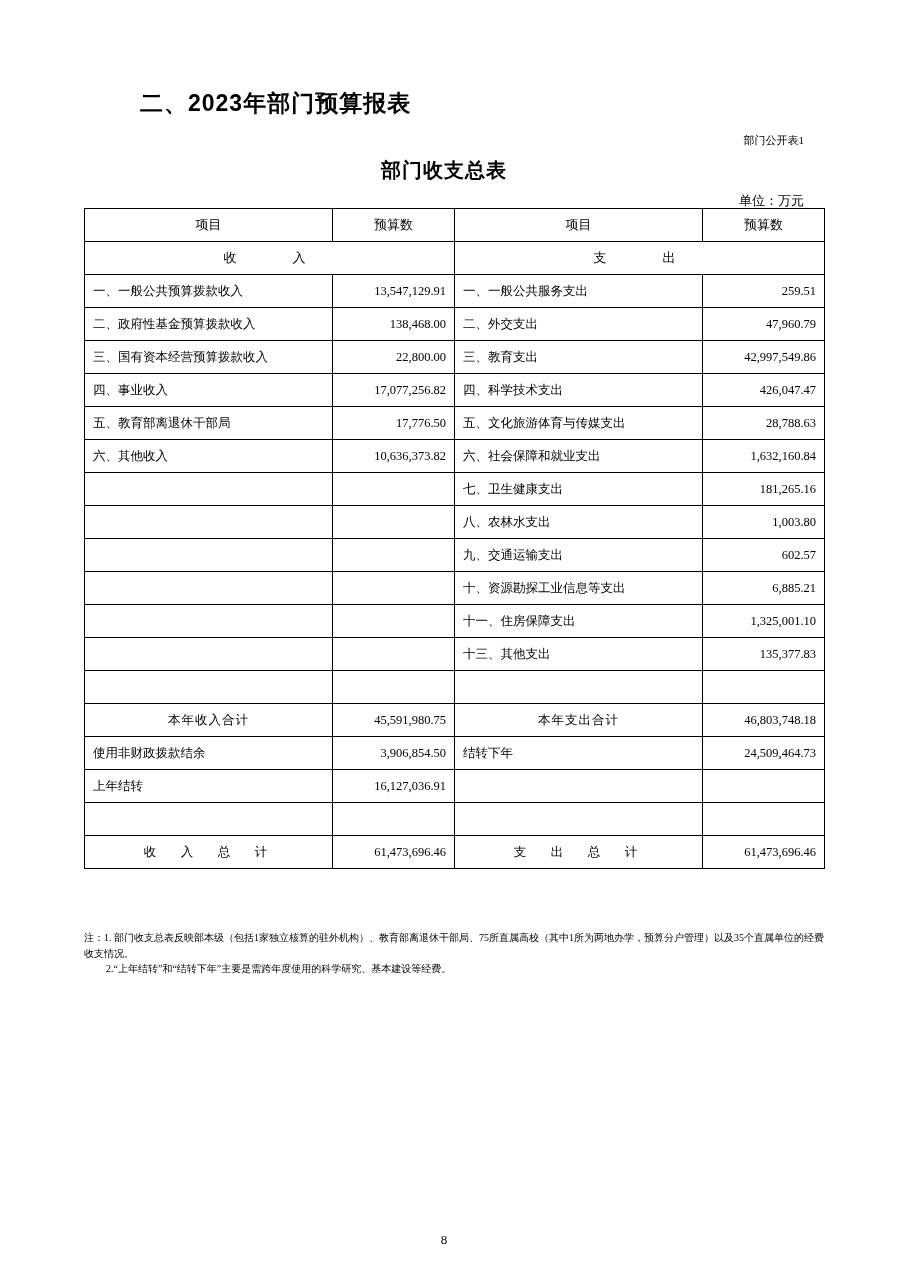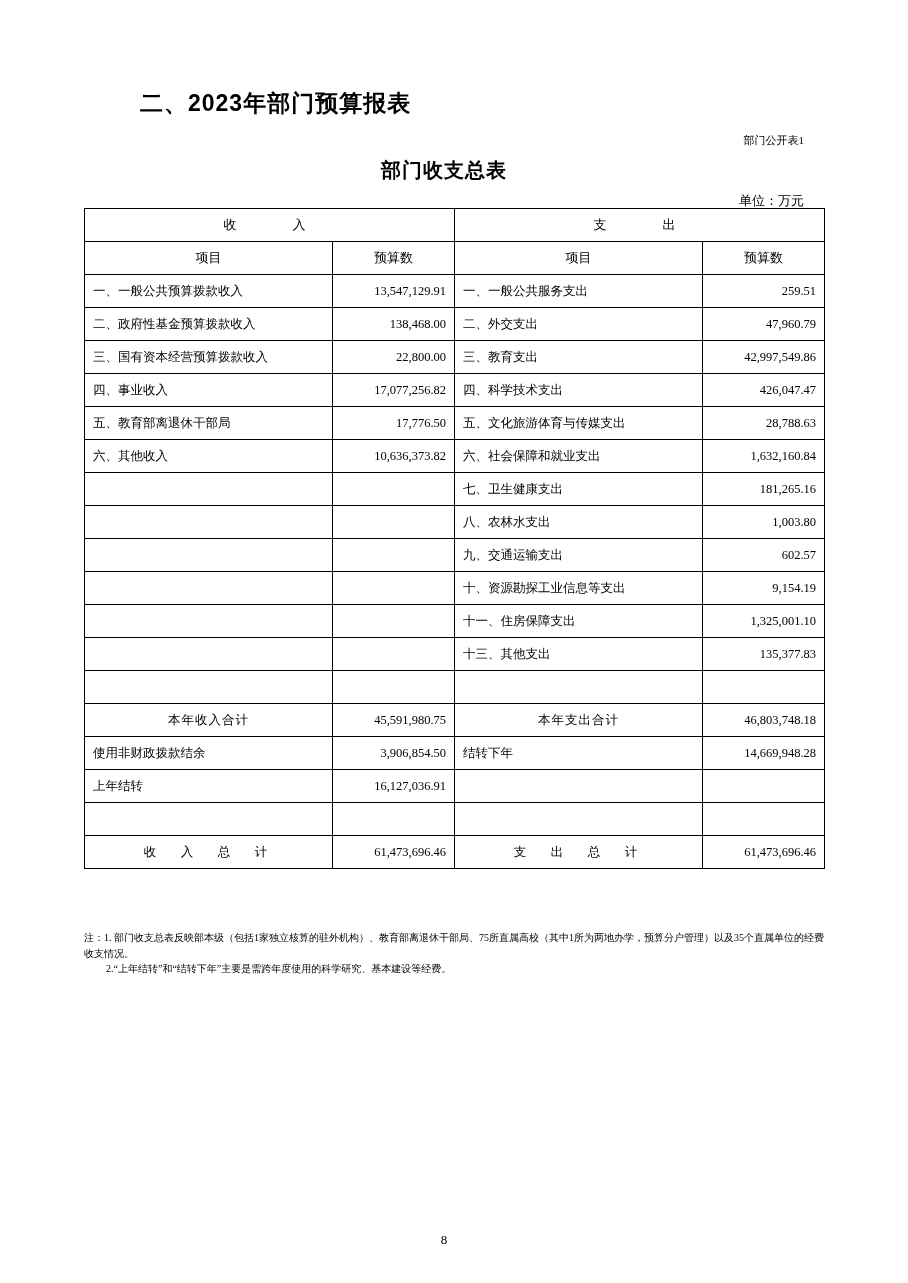--- a/index.html
+++ b/index.html
@@ -137,29 +137,29 @@
 
   <table class="budget">
     <colgroup>
       <col class="col-item">
         <col class="col-num">
         <col class="col-item">
         <col class="col-num">
     </colgroup>
     <tbody>
       <tr>
-        <td class="hdr-group" colspan="2">收　　入</td>
-        <td class="hdr-group" colspan="2">支　　出</td>
-      </tr>
-      <tr>
         <td class="hdr-sub">项目</td>
         <td class="hdr-sub">预算数</td>
         <td class="hdr-sub">项目</td>
         <td class="hdr-sub">预算数</td>
       </tr>
+      <tr>
+        <td class="hdr-group" colspan="2">收　　入</td>
+        <td class="hdr-group" colspan="2">支　　出</td>
+      </tr>
 
       <tr>
         <td class="cell-item">一、一般公共预算拨款收入</td>
         <td class="cell-num">13,547,129.91</td>
         <td class="cell-item">一、一般公共服务支出</td>
         <td class="cell-num">259.51</td>
       </tr>
       <tr>
         <td class="cell-item">二、政府性基金预算拨款收入</td>
         <td class="cell-num">138,468.00</td>
@@ -205,21 +205,21 @@
       <tr>
         <td class="cell-item empty"></td>
         <td class="cell-num empty"></td>
         <td class="cell-item">九、交通运输支出</td>
         <td class="cell-num">602.57</td>
       </tr>
       <tr>
         <td class="cell-item empty"></td>
         <td class="cell-num empty"></td>
         <td class="cell-item">十、资源勘探工业信息等支出</td>
-        <td class="cell-num">9,154.19</td>
+        <td class="cell-num">6,885.21</td>
       </tr>
       <tr>
         <td class="cell-item empty"></td>
         <td class="cell-num empty"></td>
         <td class="cell-item">十一、住房保障支出</td>
         <td class="cell-num">1,325,001.10</td>
       </tr>
       <tr>
         <td class="cell-item empty"></td>
         <td class="cell-num empty"></td>
@@ -237,21 +237,21 @@
         <td class="cell-total-label">本年收入合计</td>
         <td class="cell-num">45,591,980.75</td>
         <td class="cell-total-label">本年支出合计</td>
         <td class="cell-num">46,803,748.18</td>
       </tr>
 
       <tr>
         <td class="cell-item">使用非财政拨款结余</td>
         <td class="cell-num">3,906,854.50</td>
         <td class="cell-item">结转下年</td>
-        <td class="cell-num">14,669,948.28</td>
+        <td class="cell-num">24,509,464.73</td>
       </tr>
       <tr>
         <td class="cell-item">上年结转</td>
         <td class="cell-num">16,127,036.91</td>
         <td class="cell-item empty"></td>
         <td class="cell-num empty"></td>
       </tr>
       <tr>
         <td class="cell-item empty"></td>
         <td class="cell-num empty"></td>

